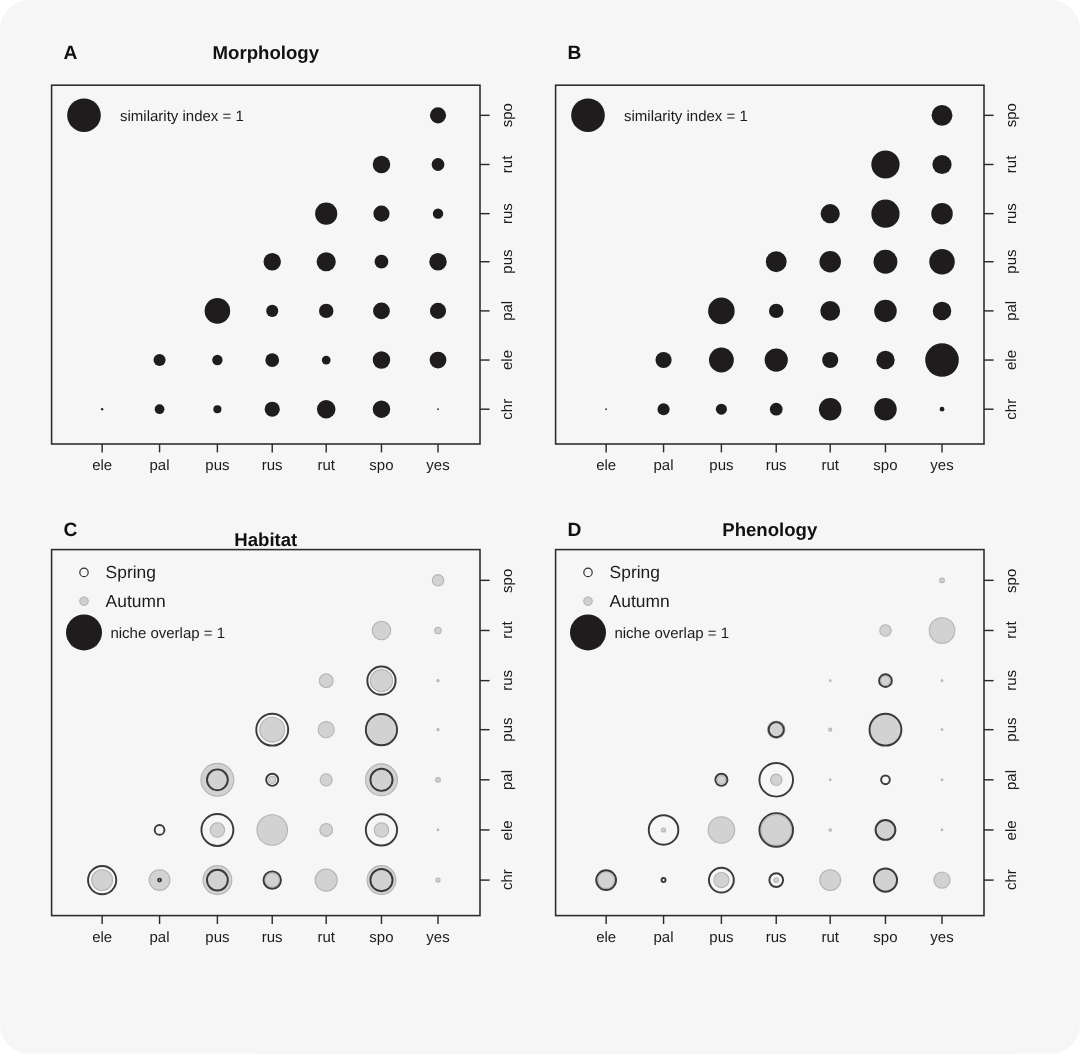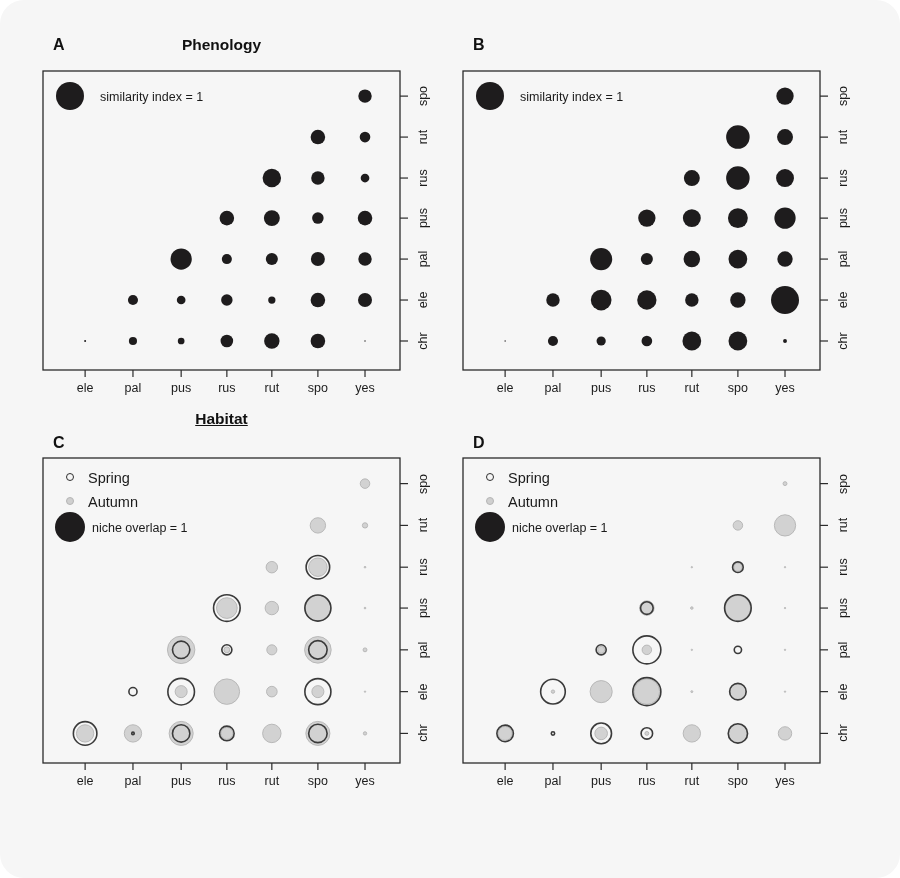--- a/index.html
+++ b/index.html
@@ -224,38 +224,39 @@
       <circle cx="601.159" cy="733.415" r="10.36" class="spr"></circle>
       <circle cx="646.855" cy="733.415" r="1.9600000000000002" class="aut"></circle>
       <circle cx="646.855" cy="733.415" r="5.739999999999999" class="spr"></circle>
       <circle cx="691.837" cy="733.415" r="8.68" class="aut"></circle>
       <circle cx="737.89" cy="733.415" r="9.24" class="aut"></circle>
       <circle cx="737.89" cy="733.415" r="9.66" class="spr"></circle>
       <circle cx="785.014" cy="733.415" r="6.72" class="aut"></circle>
     </svg>
 
   <div class="letter" style="left:53px;top:36px;">A</div>
-  <div class="title" style="left:43px;top:36px;width:357px;">Phenology</div>
+  <div class="title" style="left:43px;top:36px;width:357px;">Morphology</div>
   <div class="leg-big" style="left:56px;top:82px;"></div>
   <div class="leg-text leg-sm" style="left:100px;top:97px;">similarity index = 1</div>
 
   <div class="letter" style="left:473px;top:36px;">B</div>
   <div class="leg-big" style="left:476px;top:82px;"></div>
   <div class="leg-text leg-sm" style="left:520px;top:97px;">similarity index = 1</div>
 
   <div class="letter" style="left:53px;top:434px;">C</div>
-  <div class="title" style="left:43px;top:410px;width:357px;text-decoration:underline;">Habitat</div>
+  <div class="title" style="left:43px;top:442px;width:357px;">Habitat</div>
   <div class="leg-ring" style="left:66px;top:473px;"></div>
   <div class="leg-text leg-lg" style="left:88px;top:478px;">Spring</div>
   <div class="leg-aut" style="left:66px;top:497px;"></div>
   <div class="leg-text leg-lg" style="left:88px;top:502px;">Autumn</div>
   <div class="leg-big-cd" style="left:55px;top:512px;"></div>
   <div class="leg-text leg-sm" style="left:92px;top:528px;">niche overlap = 1</div>
 
   <div class="letter" style="left:473px;top:434px;">D</div>
+  <div class="title" style="left:463px;top:434px;width:357px;">Phenology</div>
   <div class="leg-ring" style="left:486px;top:473px;"></div>
   <div class="leg-text leg-lg" style="left:508px;top:478px;">Spring</div>
   <div class="leg-aut" style="left:486px;top:497px;"></div>
   <div class="leg-text leg-lg" style="left:508px;top:502px;">Autumn</div>
   <div class="leg-big-cd" style="left:475px;top:512px;"></div>
   <div class="leg-text leg-sm" style="left:512px;top:528px;">niche overlap = 1</div>
 <div class="xlab" style="left: 65.126px; top: 381px;">ele</div>
     <div class="xlab" style="left: 112.964px; top: 381px;">pal</div>
     <div class="xlab" style="left: 161.159px; top: 381px;">pus</div>
     <div class="xlab" style="left: 206.855px; top: 381px;">rus</div>

